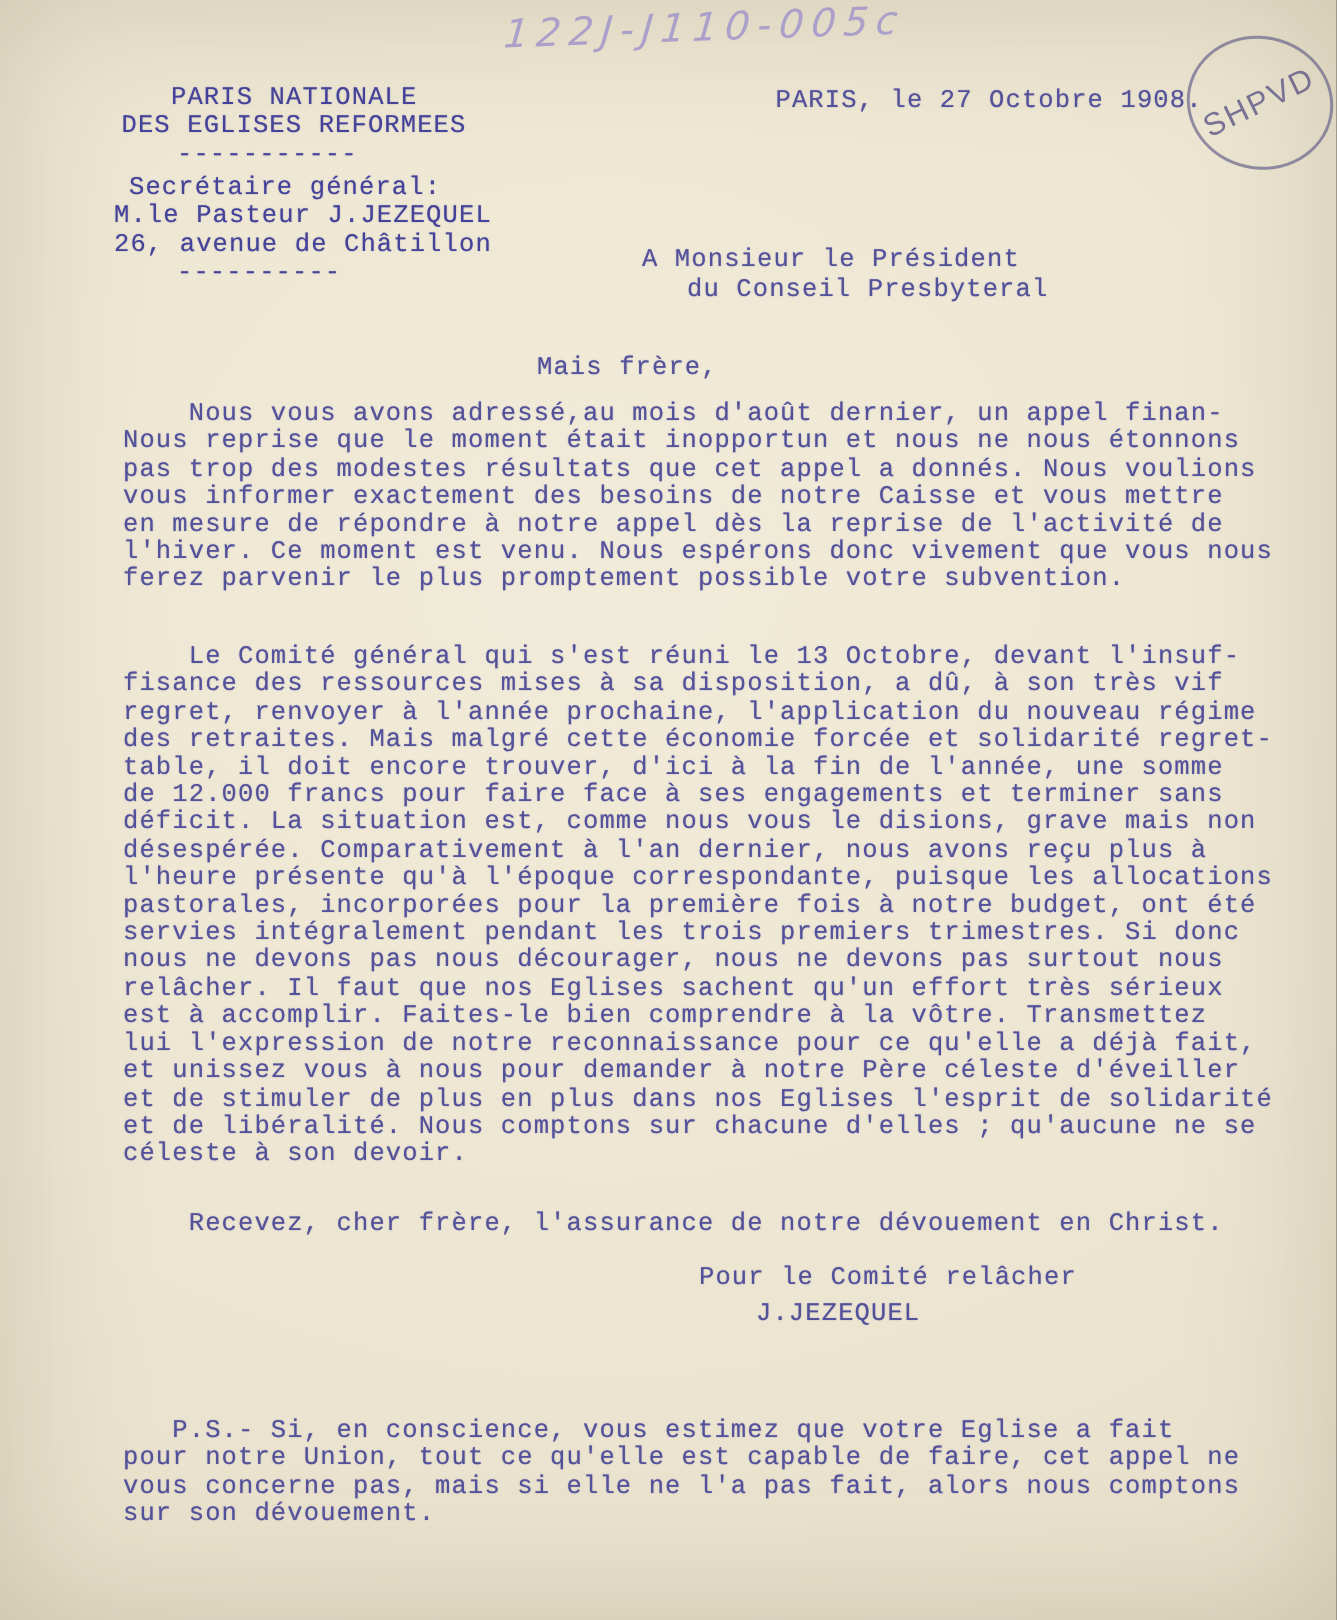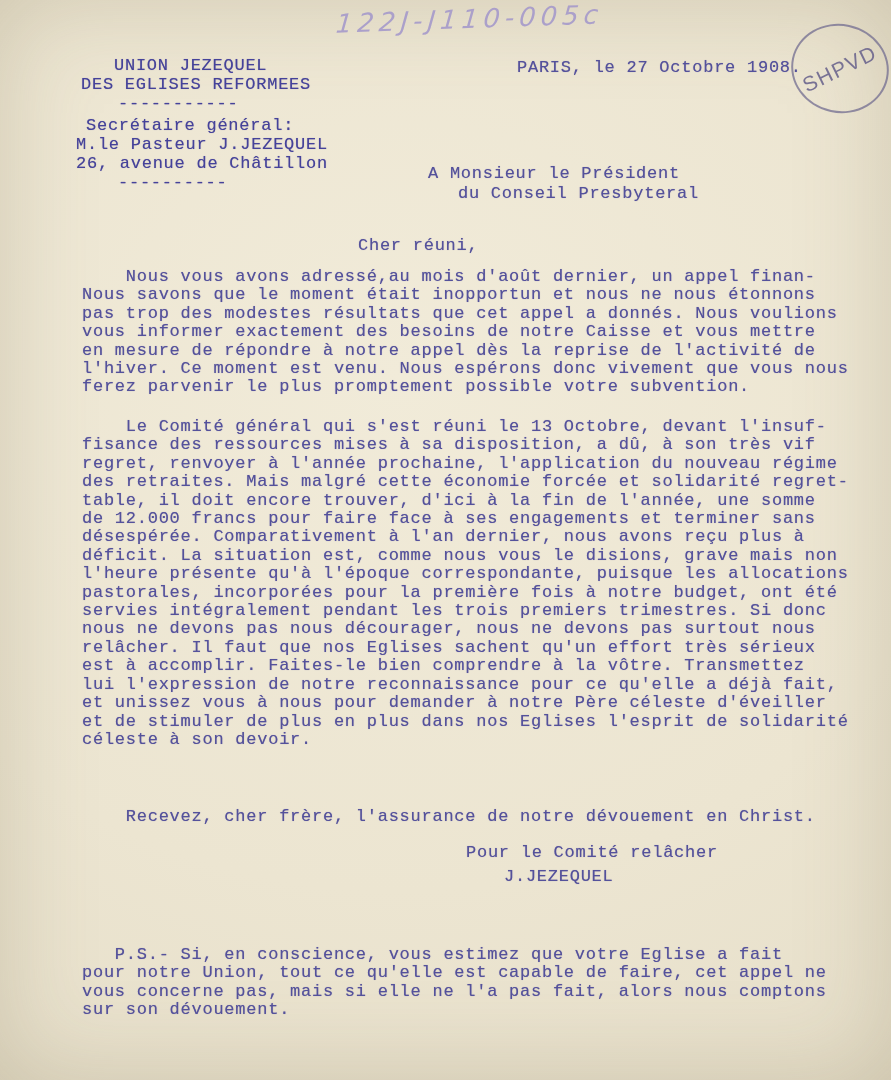--- a/index.html
+++ b/index.html
@@ -63,91 +63,92 @@
     transform: rotate(-2deg) skewX(-7deg);
   }
 
   .recipient { position: absolute; left: 428px; top: 164px; }
   .recipient .line { line-height: 20px; }
   .recipient-l2 { padding-left: 30px; }
 
   .salutation { position: absolute; left: 358px; top: 237px; }
 
   .para1   { position: absolute; left: 82px; top: 268px; }
-  .para2   { position: absolute; left: 82px; top: 418px; }
+  .para2   { position: absolute; left: 82px; top: 430px; }
   .closing { position: absolute; left: 82px; top: 788px; margin-top: 20px; }
 
   .signature { position: absolute; left: 466px; top: 841px; }
   .signature .line { line-height: 23.5px; }
   .sig-name { padding-left: 38px; }
 
   .ps { position: absolute; left: 82px; top: 946px; }
 </style>
 </head>
 <body>
 
 <div class="page">
 
   <div class="handwritten">122J-J110-005c</div>
 
   <div class="stamp">
     <span class="stamp-text">SHPVD</span>
   </div>
 
   <div class="letterhead">
-    <div class="line ind-38">UNION JEZEQUEL</div>
+    <div class="line ind-38">PARIS NATIONALE</div>
     <div class="line ind-5">DES EGLISES REFORMEES</div>
     <div class="line ind-42">-----------</div>
     <div class="line ind-10 gap-top">Secrétaire général:</div>
     <div class="line">M.le Pasteur J.JEZEQUEL</div>
     <div class="line">26, avenue de Châtillon</div>
     <div class="line ind-42">----------</div>
   </div>
 
   <div class="dateline">
     <div class="line">PARIS, le 27 Octobre 1908.</div>
   </div>
 
   <div class="recipient">
     <div class="line">A Monsieur le Président</div>
     <div class="line recipient-l2">du Conseil Presbyteral</div>
   </div>
 
   <div class="salutation">
-    <div class="line">Cher réuni,</div>
+    <div class="line">Mais frère,</div>
   </div>
 
   <div class="para1">
     <div class="line">    Nous vous avons adressé,au mois d'août dernier, un appel finan-</div>
-    <div class="line">Nous savons que le moment était inopportun et nous ne nous étonnons</div>
+    <div class="line">Nous reprise que le moment était inopportun et nous ne nous étonnons</div>
     <div class="line">pas trop des modestes résultats que cet appel a donnés. Nous voulions</div>
     <div class="line">vous informer exactement des besoins de notre Caisse et vous mettre</div>
     <div class="line">en mesure de répondre à notre appel dès la reprise de l'activité de</div>
     <div class="line">l'hiver. Ce moment est venu. Nous espérons donc vivement que vous nous</div>
     <div class="line">ferez parvenir le plus promptement possible votre subvention.</div>
   </div>
 
   <div class="para2">
     <div class="line">    Le Comité général qui s'est réuni le 13 Octobre, devant l'insuf-</div>
     <div class="line">fisance des ressources mises à sa disposition, a dû, à son très vif</div>
     <div class="line">regret, renvoyer à l'année prochaine, l'application du nouveau régime</div>
     <div class="line">des retraites. Mais malgré cette économie forcée et solidarité regret-</div>
     <div class="line">table, il doit encore trouver, d'ici à la fin de l'année, une somme</div>
     <div class="line">de 12.000 francs pour faire face à ses engagements et terminer sans</div>
+    <div class="line">déficit. La situation est, comme nous vous le disions, grave mais non</div>
     <div class="line">désespérée. Comparativement à l'an dernier, nous avons reçu plus à</div>
-    <div class="line">déficit. La situation est, comme nous vous le disions, grave mais non</div>
     <div class="line">l'heure présente qu'à l'époque correspondante, puisque les allocations</div>
     <div class="line">pastorales, incorporées pour la première fois à notre budget, ont été</div>
     <div class="line">servies intégralement pendant les trois premiers trimestres. Si donc</div>
     <div class="line">nous ne devons pas nous décourager, nous ne devons pas surtout nous</div>
     <div class="line">relâcher. Il faut que nos Eglises sachent qu'un effort très sérieux</div>
     <div class="line">est à accomplir. Faites-le bien comprendre à la vôtre. Transmettez</div>
     <div class="line">lui l'expression de notre reconnaissance pour ce qu'elle a déjà fait,</div>
     <div class="line">et unissez vous à nous pour demander à notre Père céleste d'éveiller</div>
     <div class="line">et de stimuler de plus en plus dans nos Eglises l'esprit de solidarité</div>
+    <div class="line">et de libéralité. Nous comptons sur chacune d'elles ; qu'aucune ne se</div>
     <div class="line">céleste à son devoir.</div>
   </div>
 
   <div class="closing">
     <div class="line">    Recevez, cher frère, l'assurance de notre dévouement en Christ.</div>
   </div>
 
   <div class="signature">
     <div class="line">Pour le Comité relâcher</div>
     <div class="line sig-name">J.JEZEQUEL</div>

